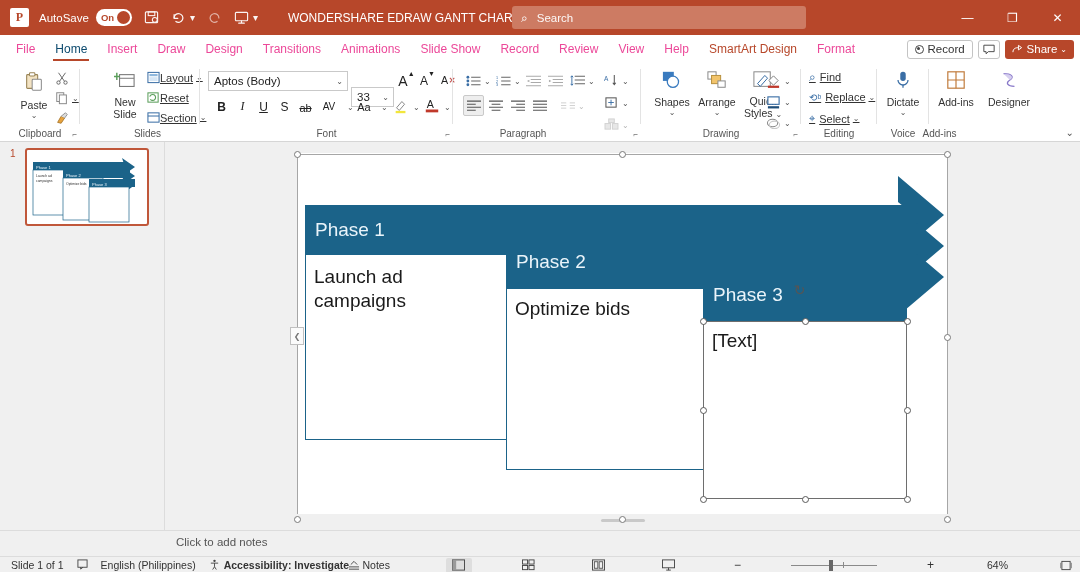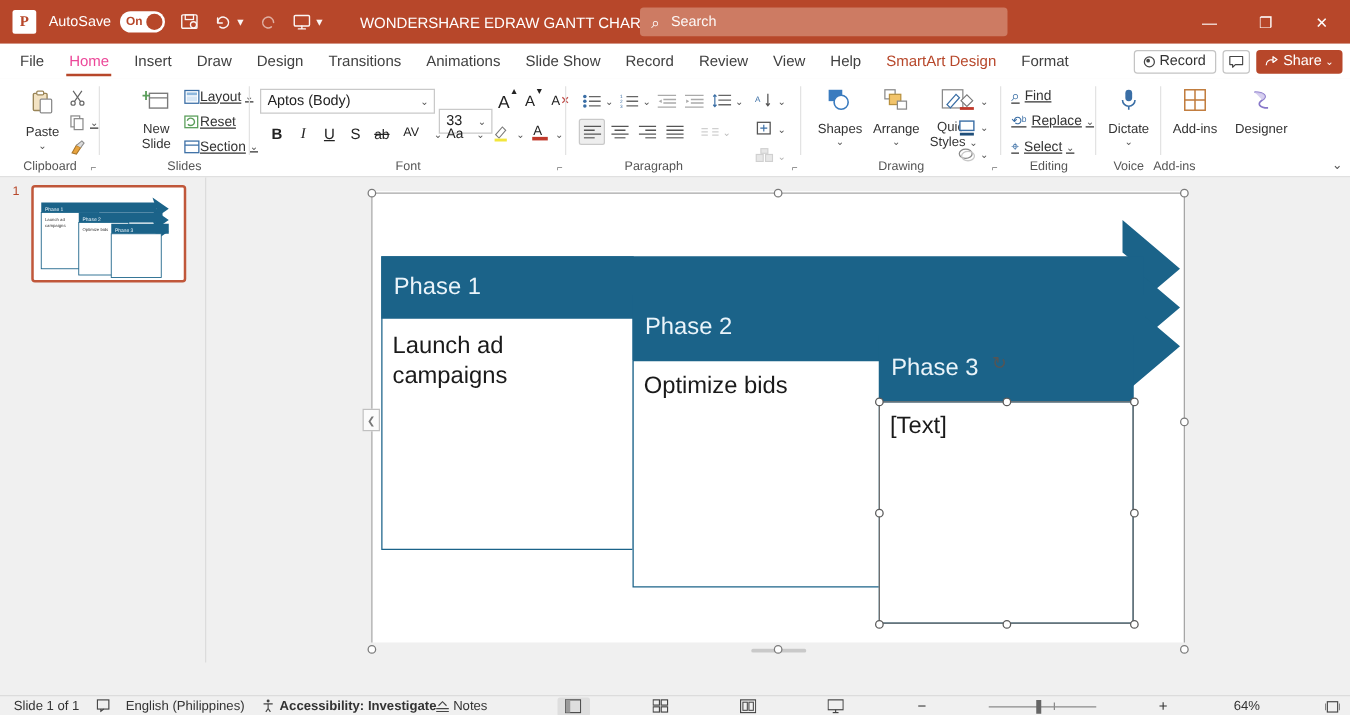--- a/index.html
+++ b/index.html
@@ -53,26 +53,26 @@
     display: flex; align-items: center; justify-content: center;
     color: #fff; font-size: 12px;
   }
 
   
   .tabstrip {
     position: absolute; top: 35px; left: 0; width: 1080px; height: 28px;
     background: #fff; display: flex; align-items: center;
   }
   .tab {
-    font-size: 12px; color: #404040; padding: 0 10px; height: 28px;
+    font-size: 12px; color: #ec4899; padding: 0 10px; height: 28px;
     display: flex; align-items: center; position: relative; white-space: nowrap;
   }
   .tab:first-child { margin-left: 6px; }
   .tab.accent { color: #b7472a; }
-  .tab.active { color: #ec4899; font-weight: normal; }
+  .tab.active { color: #0c4a6e; font-weight: normal; }
   .tab.active::after {
     content: ""; position: absolute; left: 8px; right: 8px; bottom: 2px;
     height: 2px; background: #b7472a;
   }
   .tabright { position: absolute; right: 0; top: 0; height: 28px; display: flex; align-items: center; }
   .btn-outline {
     border: 1px solid #c4c4c4; border-radius: 3px; height: 19px;
     display: flex; align-items: center; padding: 0 7px; font-size: 11.5px;
     color: #333; margin-right: 5px; background: #fff;
   }
@@ -784,20 +784,23 @@
       <div class="hdl" style="left:453px; top:374px"></div>
       <div class="hdl" style="left:778px; top:374px"></div>
       <div class="pane-toggle" style="left:124px; top:185px">❮</div>
     </div>
 
     <div class="notesbar">
       <div class="notesgrip"></div>
     </div>
   </div>
 
+  <div class="notesarea">
+    <div class="notes-ph">Click to add notes</div>
+  </div>
 
   <div class="statusbar">
     <span class="sb" style="margin-left:11px">Slide 1 of 1</span>
     <span class="sb i">
       <svg width="11" height="11" viewBox="0 0 12 12">
           <rect x="1" y="1" width="10" height="8" fill="none" stroke="#444" stroke-width="1"></rect>
           <path d="M4 9 L4 11 L6.5 9" fill="none" stroke="#444" stroke-width="1"></path>
         </svg>
     </span>
     <span class="sb i">English (Philippines)</span>

